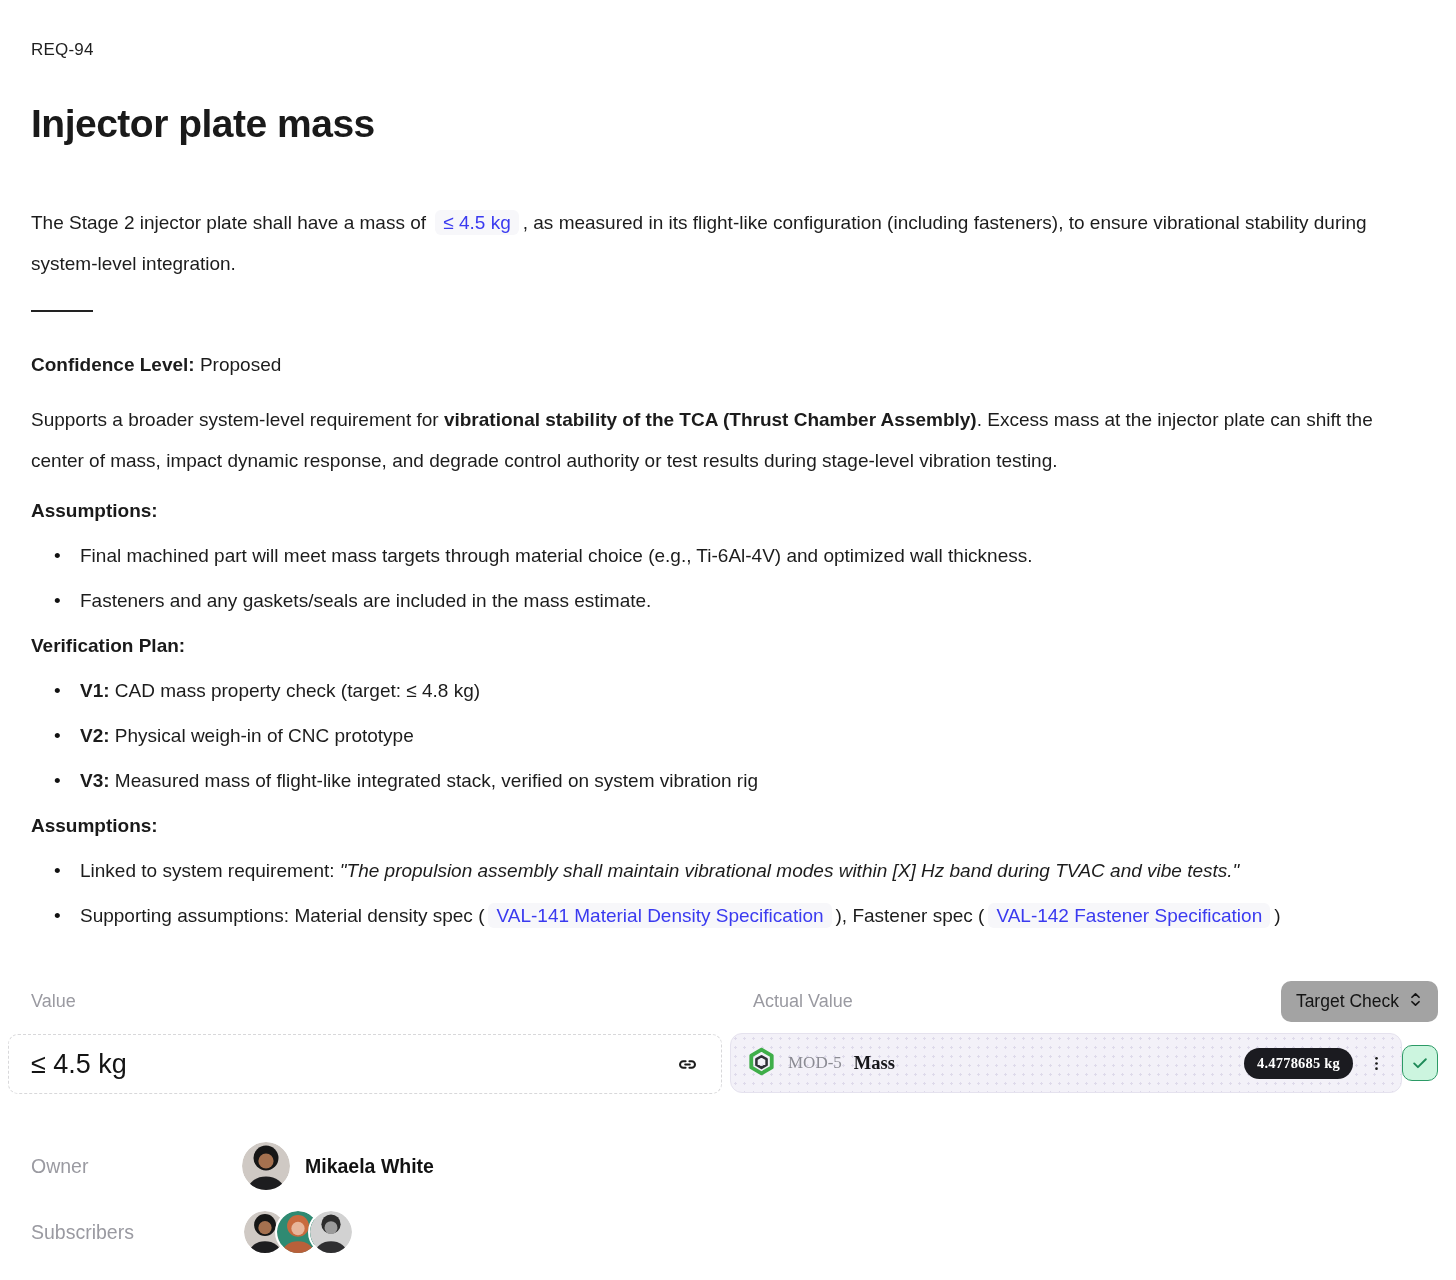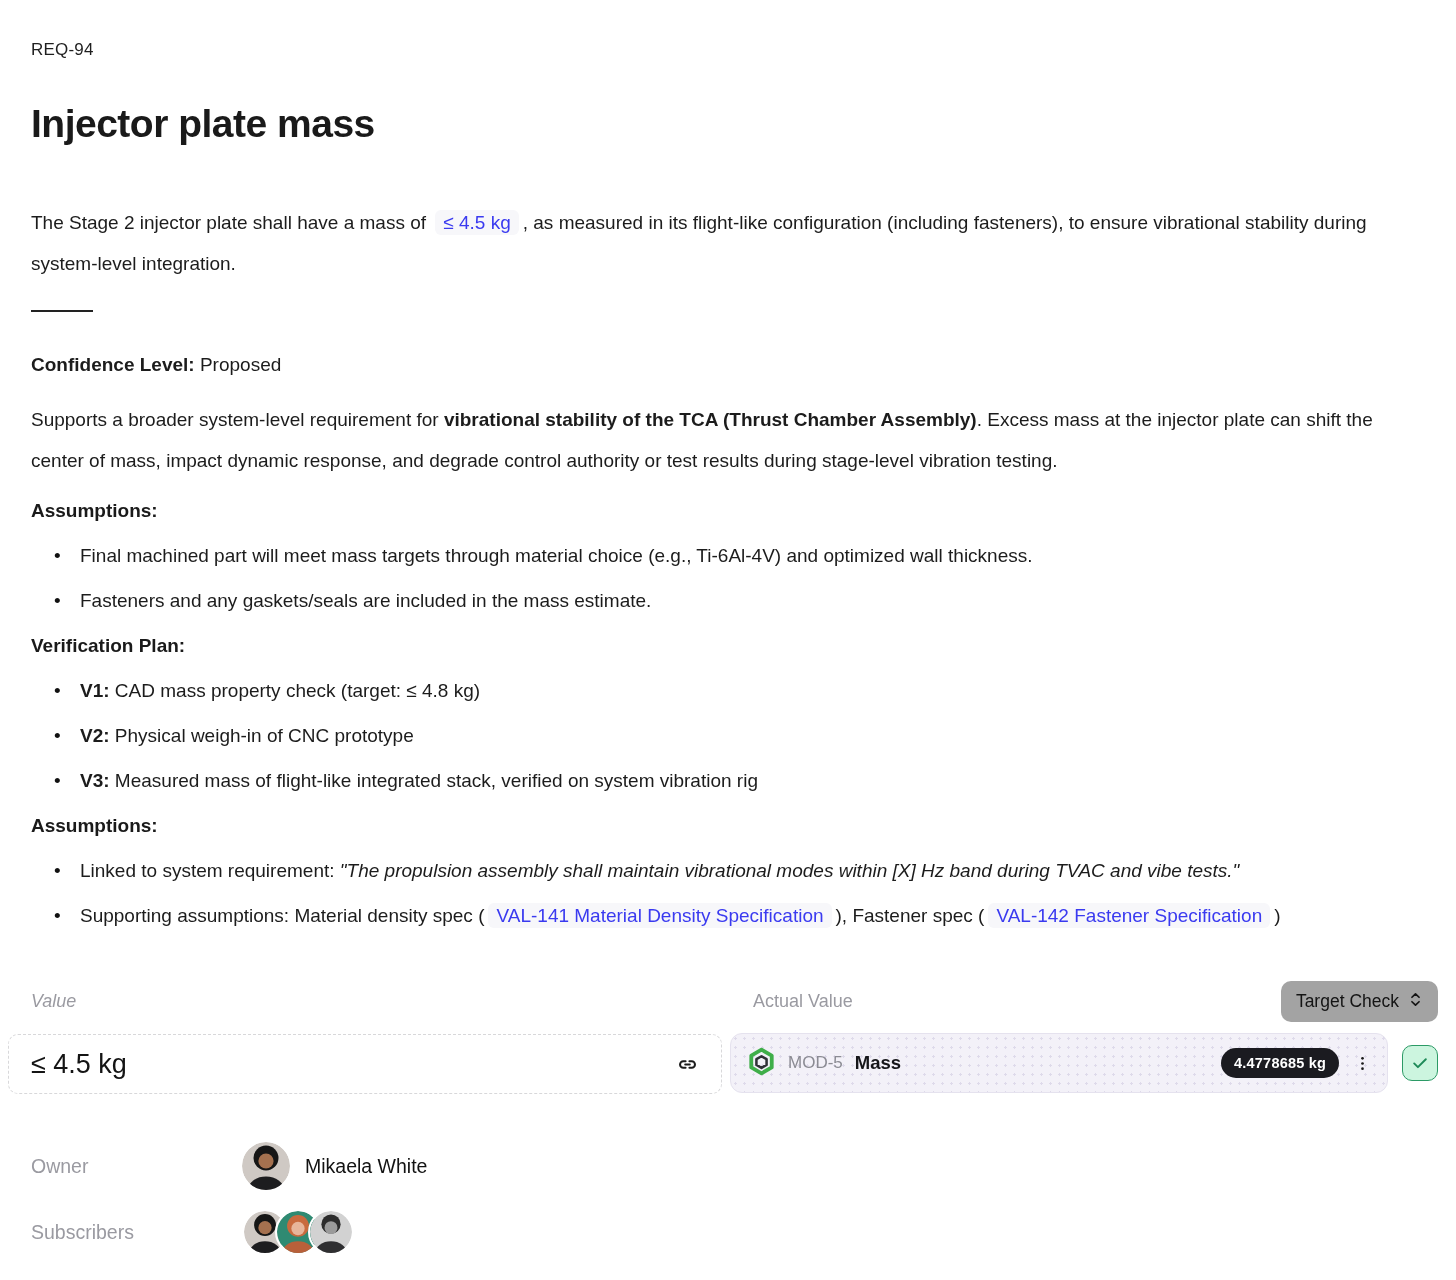--- a/index.html
+++ b/index.html
@@ -47,38 +47,38 @@
 
   
   .fields-row{
     display:flex;align-items:flex-start;
     margin:48px 18px 0 8px;gap:8px;
   }
   .field-col-left{width:714px;flex:none;}
   .field-col-right{flex:1;}
   .field-label{font-size:18px;color:#9a9aa1;margin-left:23px;}
   .field-head{display:flex;align-items:center;justify-content:space-between;height:44px;margin-bottom:10px;}
-  .field-col-left .field-label{display:block;margin-top:12px;margin-bottom:22px;font-style:italic;}
+  .field-col-left .field-label{display:block;margin-top:12px;margin-bottom:22px;}
 
   .value-box{
     height:60px;border:1.5px dashed #d8d8da;border-radius:10px;
     display:flex;align-items:center;background:#fff;
     padding:0 22px;cursor:text;
   }
   .value-text{font-size:27px;font-weight:500;color:#141414;flex:1;}
   .link-icon-btn{display:flex;align-items:center;cursor:pointer;}
 
   .target-check-btn{
     display:flex;align-items:center;gap:9px;
     background:#a3a3a3;border:none;border-radius:10px;
     font-family:inherit;font-size:17.5px;color:#141414;
     padding:10px 15px;cursor:pointer;
   }
 
-  .actual-row{display:flex;align-items:center;gap:14px;}
+  .actual-row{display:flex;align-items:center;font-family:Liberation Serif, serif;}
   .actual-box{
     flex:1;height:60px;border:1px solid #e5e2ee;border-radius:12px;
     background-color:#f3f1f8;
     background-image:radial-gradient(#dedaea 1px,transparent 1.2px);
     background-size:9px 9px;
     display:flex;align-items:center;gap:12px;
     padding:0 13px 0 16px;cursor:pointer;
   }
   .module-id{font-size:17px;color:#8b8b93;}
   .module-prop{font-size:18.5px;font-weight:600;color:#16161a;flex:1;}
@@ -96,21 +96,21 @@
 
   
   .people{margin:48px 0 0 31px;}
   .people-row{display:flex;align-items:center;min-height:48px;margin-bottom:18px;}
   .people-label{width:211px;flex:none;font-size:19.5px;color:#9a9aa1;}
   .avatar{
     width:48px;height:48px;border-radius:50%;overflow:hidden;flex:none;
     cursor:pointer;
   }
   .avatar svg{display:block;width:100%;height:100%;}
-  .person-name{font-size:19.5px;font-weight:400;color:#121212;margin-left:15px;}
+  .person-name{font-size:19.5px;font-weight:700;color:#121212;margin-left:15px;}
   .avatar-stack{display:flex;align-items:center;}
   .avatar-stack .avatar{
     width:46px;height:46px;border:2px solid #fff;
   }
   .avatar-stack .avatar + .avatar{margin-left:-13px;}
 </style>
 </head>
 <body>
 
 <div class="page">

